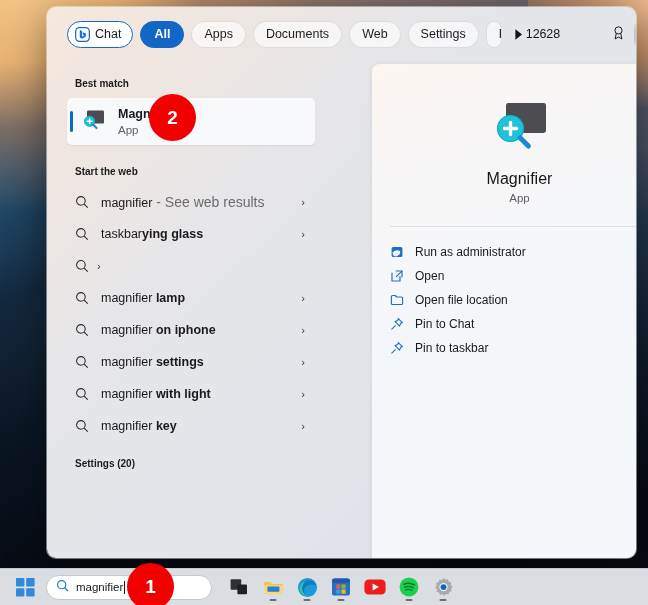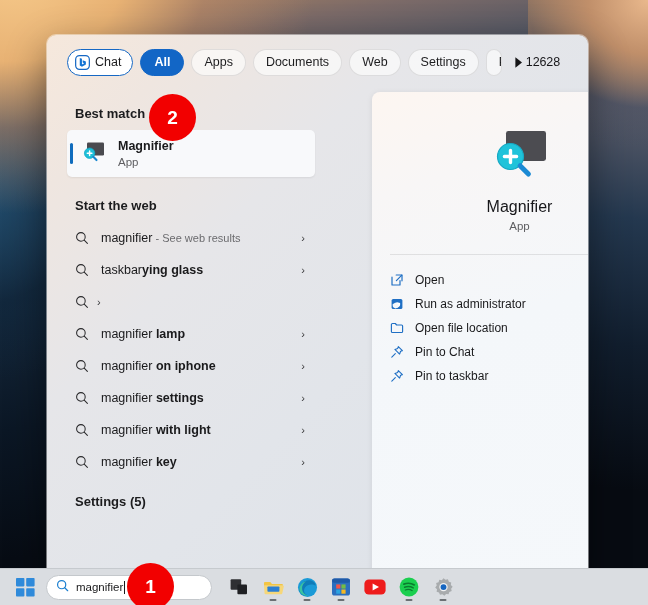--- a/index.html
+++ b/index.html
@@ -38,27 +38,26 @@
     background:
       radial-gradient(ellipse 200px 180px at 100% 0%, #e9b88c 0%, #c08f6a 30%, rgba(60,70,90,0.3) 60%, rgba(8,12,20,0) 82%),
       linear-gradient(185deg, #c28f65 0%, #5d5e6b 18%, #24384f 38%, #111e2e 60%, #070b12 85%);
   }
 
   
   .flyout {
     position: absolute;
     left: 47px;
     top: 7px;
-    width: 541px;
+    width: 589px;
     height: 551px;
     border-radius: 9px;
     background: linear-gradient(135deg, #f6e8dc 0%, #efe6e0 14%, #e6e6e9 34%, #e2e5ea 58%, #dfe3e9 80%, #dde2e9 100%);
     box-shadow: 0 0 0 1px rgba(255,255,255,0.45), 0 14px 40px rgba(0,0,0,0.45);
     overflow: hidden;
-    margin-top: 28px;
   }
 
   
   .tabbar {
     position: absolute;
     left: 0; top: 0;
     width: 589px;
     height: 54px;
     display: flex;
     align-items: center;
@@ -147,21 +146,21 @@
   
   .results {
     position: absolute;
     left: 0; top: 54px;
     width: 278px;
     height: 497px;
     padding: 0 10px 0 20px;
     box-sizing: border-box;
   }
   .section-head {
-    font-size: 13px;
+    font-size: 10px;
     font-weight: bold;
     color: #1c1c1e;
     margin: 17px 0 9px 8px;
   }
   .best-card {
     position: relative;
     height: 47px;
     border-radius: 5px;
     background: #f8f9fb;
     box-shadow: 0 1px 2px rgba(0,0,0,0.07);
@@ -194,21 +193,21 @@
   .sug-icon { width: 22px; display: inline-flex; align-items: center; justify-content: flex-start; }
   .sug-text {
     flex: 1 1 auto;
     font-size: 12.5px;
     color: #1a1a1c;
     white-space: nowrap;
     overflow: hidden;
     margin-left: 4px;
   }
   .sug-text b { font-weight: bold; }
-  .sug-text .dim { color: #6b6b6e; font-size: 11px; }
+  .sug-text .dim { color: #6b6b6e; font-size: 14px; }
   .chev { color: #3a3a3c; font-size: 11px; padding-right: 4px; }
 
   
   .preview {
     position: absolute;
     left: 325px; top: 57px;
     width: 295px; height: 494px;
     border-radius: 8px 8px 0 0;
     background: linear-gradient(160deg, #fdf6f1 0%, #f8f6f6 18%, #f4f7fa 46%, #f5f8fb 100%);
     box-shadow: 0 1px 6px rgba(0,0,0,0.08);
@@ -509,65 +508,65 @@
               <svg width="14" height="14" viewBox="0 0 14 14">
                 <circle cx="5.9" cy="5.9" r="4.3" fill="none" stroke="#2a2a2c" stroke-width="1.05"></circle>
                 <path d="M9.2 9.2 L12.4 12.4" stroke="#2a2a2c" stroke-width="1.05" stroke-linecap="round"></path>
               </svg>
             </span>
             <span class="sug-text"><span>magnifier </span><b>key</b></span>
             <span class="chev">›</span>
           </div>
         </div>
 
-      <div class="section-head" style="margin-top:16px;">Settings (5)</div>
+      <div class="section-head" style="margin-top:16px;">Settings (20)</div>
     </div>
 
     <div class="preview">
       <div class="prev-icon-wrap">
         <svg width="62" height="56" viewBox="0 0 62 56">
           <rect x="17" y="5" width="40" height="30" rx="2.4" fill="#4c4c51"></rect>
           <circle cx="21.5" cy="30.5" r="13" fill="#1fc3da"></circle>
           <circle cx="21.5" cy="30.5" r="13" fill="none" stroke="#17a9c4" stroke-width="1.2"></circle>
           <path d="M15.4 30.5 L27.6 30.5 M21.5 24.4 L21.5 36.6" stroke="#ffffff" stroke-width="3.4" stroke-linecap="round"></path>
           <path d="M31.1 39.7 L39.4 48" stroke="#1b8ad4" stroke-width="5" stroke-linecap="round"></path>
         </svg>
       </div>
       <div class="prev-title">Magnifier</div>
       <div class="prev-sub">App</div>
 
       <div class="prev-divider"></div>
 
       <div class="actions">
+
+        <div class="action-row">
+          <span class="action-icon">
+            <svg width="14" height="14" viewBox="0 0 14 14">
+              <rect x="1.6" y="2" width="10.8" height="10" rx="1.6" fill="#1f6fc4"></rect>
+              <path d="M6.6 5.3 L10 6.4 L10 8.4 C10 10.1 8.4 11.2 6.6 11.8 C4.9 11.2 3.3 10.1 3.3 8.4 L3.3 6.4 Z" fill="#ffffff" transform="translate(0.6,-0.4) scale(0.85) translate(1.2,1.2)"></path>
+              <path d="M5.6 6.1 L8.6 7.0 L8.6 8.8 C8.6 10.2 7.2 11.1 5.6 11.6 C4.1 11.1 2.7 10.2 2.7 8.8 L2.7 7.0 Z" fill="#f3f7fb"></path>
+            </svg>
+          </span>
+          <span>Run as administrator</span>
+        </div>
 
         <div class="action-row">
           <span class="action-icon">
             <svg width="14" height="14" viewBox="0 0 14 14">
               <path d="M2 4.2 V12 H10 V7.6" fill="none" stroke="#1f6fc4" stroke-width="1.2" stroke-linecap="round" stroke-linejoin="round"></path>
               <path d="M6.2 2 H12 V7.8" fill="none" stroke="#1f6fc4" stroke-width="1.2" stroke-linecap="round" stroke-linejoin="round"></path>
               <path d="M6.4 7.6 L11.8 2.2" stroke="#1f6fc4" stroke-width="1.2" stroke-linecap="round"></path>
             </svg>
           </span>
           <span>Open</span>
         </div>
 
         <div class="action-row">
           <span class="action-icon">
             <svg width="14" height="14" viewBox="0 0 14 14">
-              <rect x="1.6" y="2" width="10.8" height="10" rx="1.6" fill="#1f6fc4"></rect>
-              <path d="M6.6 5.3 L10 6.4 L10 8.4 C10 10.1 8.4 11.2 6.6 11.8 C4.9 11.2 3.3 10.1 3.3 8.4 L3.3 6.4 Z" fill="#ffffff" transform="translate(0.6,-0.4) scale(0.85) translate(1.2,1.2)"></path>
-              <path d="M5.6 6.1 L8.6 7.0 L8.6 8.8 C8.6 10.2 7.2 11.1 5.6 11.6 C4.1 11.1 2.7 10.2 2.7 8.8 L2.7 7.0 Z" fill="#f3f7fb"></path>
-            </svg>
-          </span>
-          <span>Run as administrator</span>
-        </div>
-
-        <div class="action-row">
-          <span class="action-icon">
-            <svg width="14" height="14" viewBox="0 0 14 14">
               <path d="M1.4 3.6 a1.1 1.1 0 0 1 1.1-1.1 H5.3 L6.6 4 H11.5 a1.1 1.1 0 0 1 1.1 1.1 V10.4 a1.1 1.1 0 0 1-1.1 1.1 H2.5 a1.1 1.1 0 0 1-1.1-1.1 Z" fill="none" stroke="#1f6fc4" stroke-width="1.15" stroke-linejoin="round"></path>
             </svg>
           </span>
           <span>Open file location</span>
         </div>
 
         <div class="action-row">
           <span class="action-icon">
             <svg width="14" height="14" viewBox="0 0 14 14">
               <path d="M8.3 1.6 L12.4 5.7 L10.6 6.3 L9.6 9.1 L4.9 4.4 L7.7 3.4 Z" fill="none" stroke="#1f6fc4" stroke-width="1.1" stroke-linejoin="round"></path>

